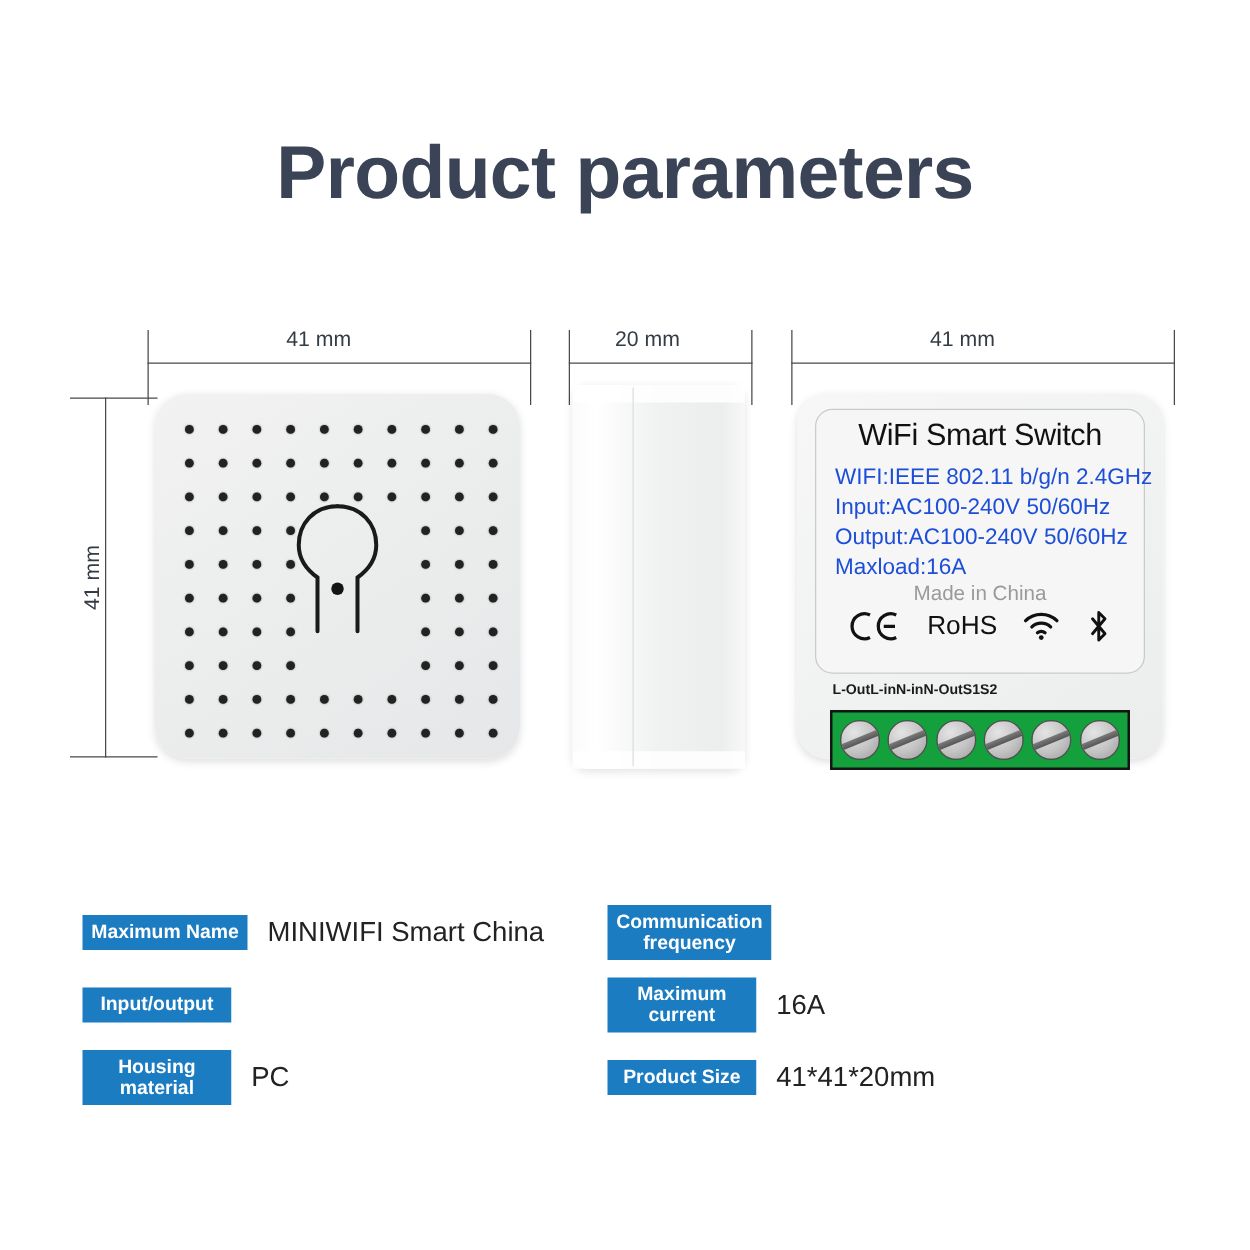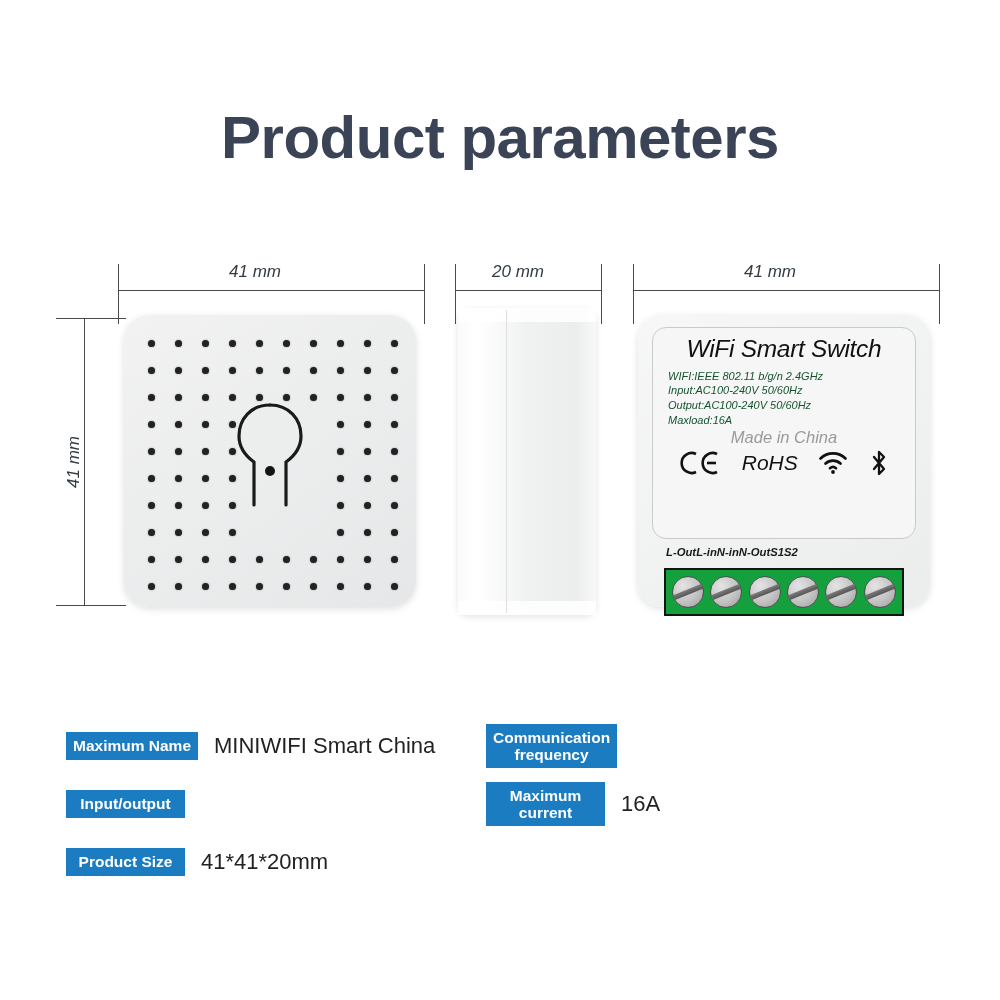--- a/index.html
+++ b/index.html
@@ -29,21 +29,20 @@
     font-family: "Liberation Sans", sans-serif;
   }
 
   
   #diagram {
     position: absolute;
     left: 0;
     top: 0;
     width: 900px;
     height: 700px;
-    font-style: italic;
   }
 
   .dim-line {
     position: absolute;
     background: #4a4a4a;
   }
   .dim-h { height: 1.4px; }
   .dim-v { width: 1.4px; }
 
   .dim-label {
@@ -139,22 +138,22 @@
     text-align: center;
     font-size: 24.5px;
     color: #111;
     font-weight: normal;
     letter-spacing: -0.3px;
     line-height: 1;
     margin-bottom: 7px;
     font-family: "Liberation Sans", sans-serif;
   }
   .spec-line {
-    font-size: 11px;
-    color: #14532d;
+    font-size: 18px;
+    color: #1d4ed8;
     line-height: 1.34;
     padding-left: 5px;
     white-space: nowrap;
     font-family: "Liberation Sans", sans-serif;
   }
   #cert-row {
     display: flex;
     align-items: center;
     justify-content: space-around;
     margin-top: 3px;
@@ -462,19 +461,28 @@
   <div class="spec-cell">
     <div class="spec-key">
       <span style="display:block;">
         <span>Maximum</span><br>
         <span>current</span>
       </span>
     </div>
     <div class="spec-val">16A</div>
   </div>
 
+  <div class="spec-cell">
+    <div class="spec-key">
+      <span style="display:block;">
+        <span>Housing</span><br>
+        <span>material</span>
+      </span>
+    </div>
+    <div class="spec-val">PC</div>
+  </div>
 
   <div class="spec-cell">
     <div class="spec-key">Product Size</div>
     <div class="spec-val">41*41*20mm</div>
   </div>
 
 </div>
 
 </body></html>

